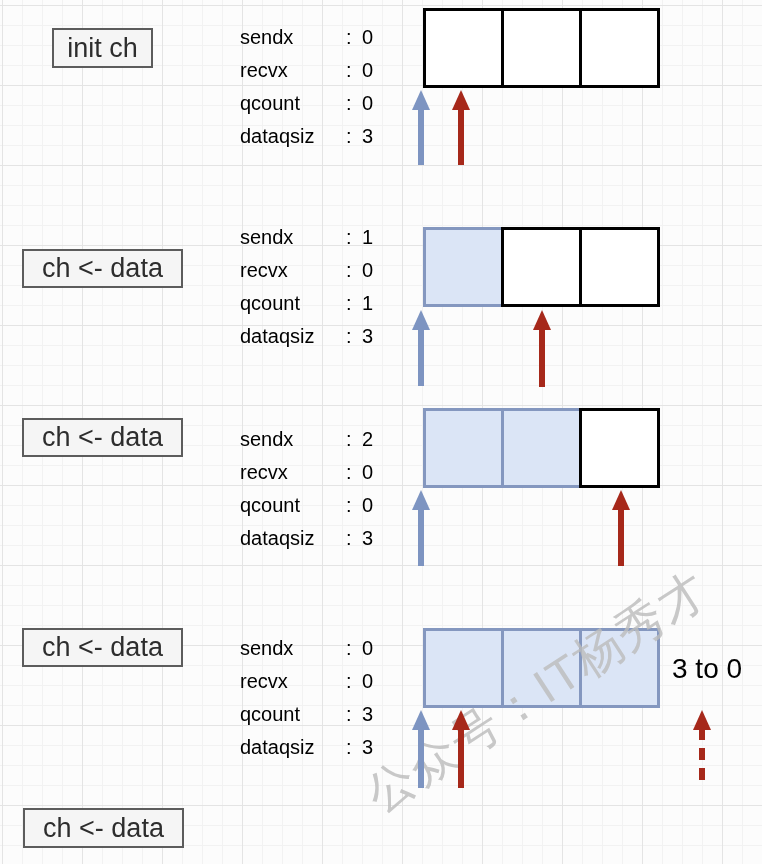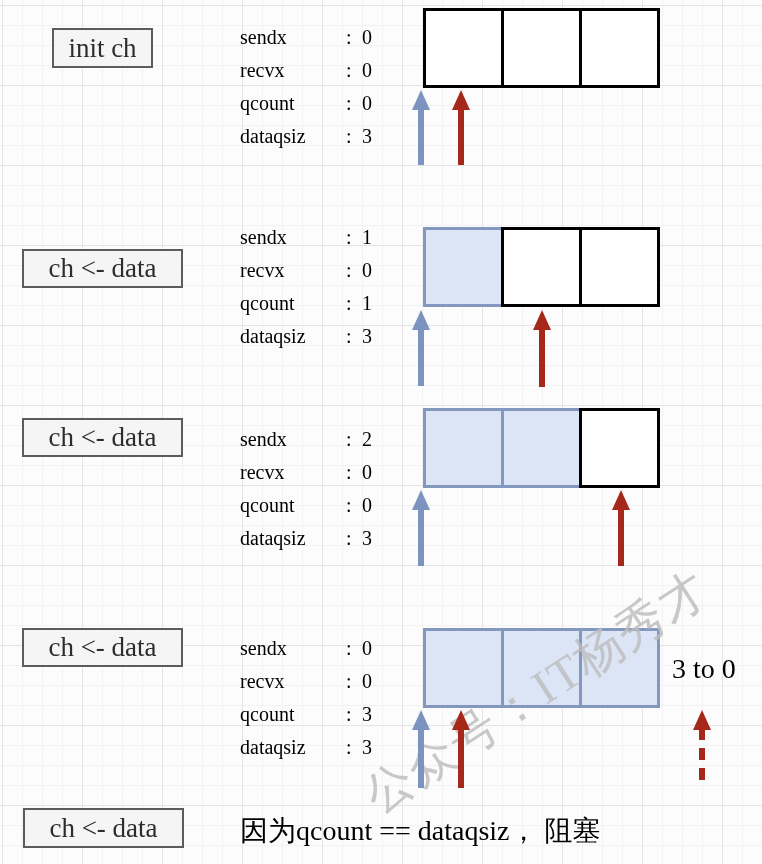--- a/index.html
+++ b/index.html
@@ -6,21 +6,21 @@
     --blue:#7d94c1;
     --red:#a6281a;
     --slot_fill:#dbe5f6;
     --slot_border:#8497bf;
     --label_bg:#f5f5f5;
     --label_border:#5c5c5c;
   }
   html,body{margin:0;padding:0;background:#ffffff;}
   .canvas{
     position:relative;width:762px;height:864px;overflow:hidden;
-    font-family:Liberation Serif, serif;
+    font-family:Liberation Sans, sans-serif;
     color:#000;
     background-color:#fcfcfc;
     background-image:
       linear-gradient(to right,#e4e4e4 1px,transparent 1px),
       linear-gradient(to bottom,#e4e4e4 1px,transparent 1px),
       linear-gradient(to right,#f2f2f2 1px,transparent 1px),
       linear-gradient(to bottom,#f2f2f2 1px,transparent 1px);
     background-size:80px 80px,80px 80px,20px 20px,20px 20px;
     background-position:2px 5px,2px 5px,2px 5px,2px 5px;
   }
@@ -193,19 +193,18 @@
     <div class="slot filled"></div>
     <div class="slot filled"></div>
     <div class="slot filled"></div>
   </div>
   <div class="arrow blue" style="left:412px;top:710px;height:78px"></div>
   <div class="arrow red" style="left:452px;top:710px;height:78px"></div>
   <div class="arrow red dashed" style="left:693px;top:710px;height:76px"></div>
   <div class="note" style="left:672px;top:653px">3 to 0</div>
 
   <div class="step-label" style="left:23px;top:808px;width:161px;height:40px">ch &lt;- data</div>
-  <div class="note" style="left:240px;top:812px">因为qcount == dataqsiz， 阻塞</div>
 
   <div class="watermark">
     <span>公众号：IT杨秀才</span>
   </div>
 
 </div>
 
 </body></html>

